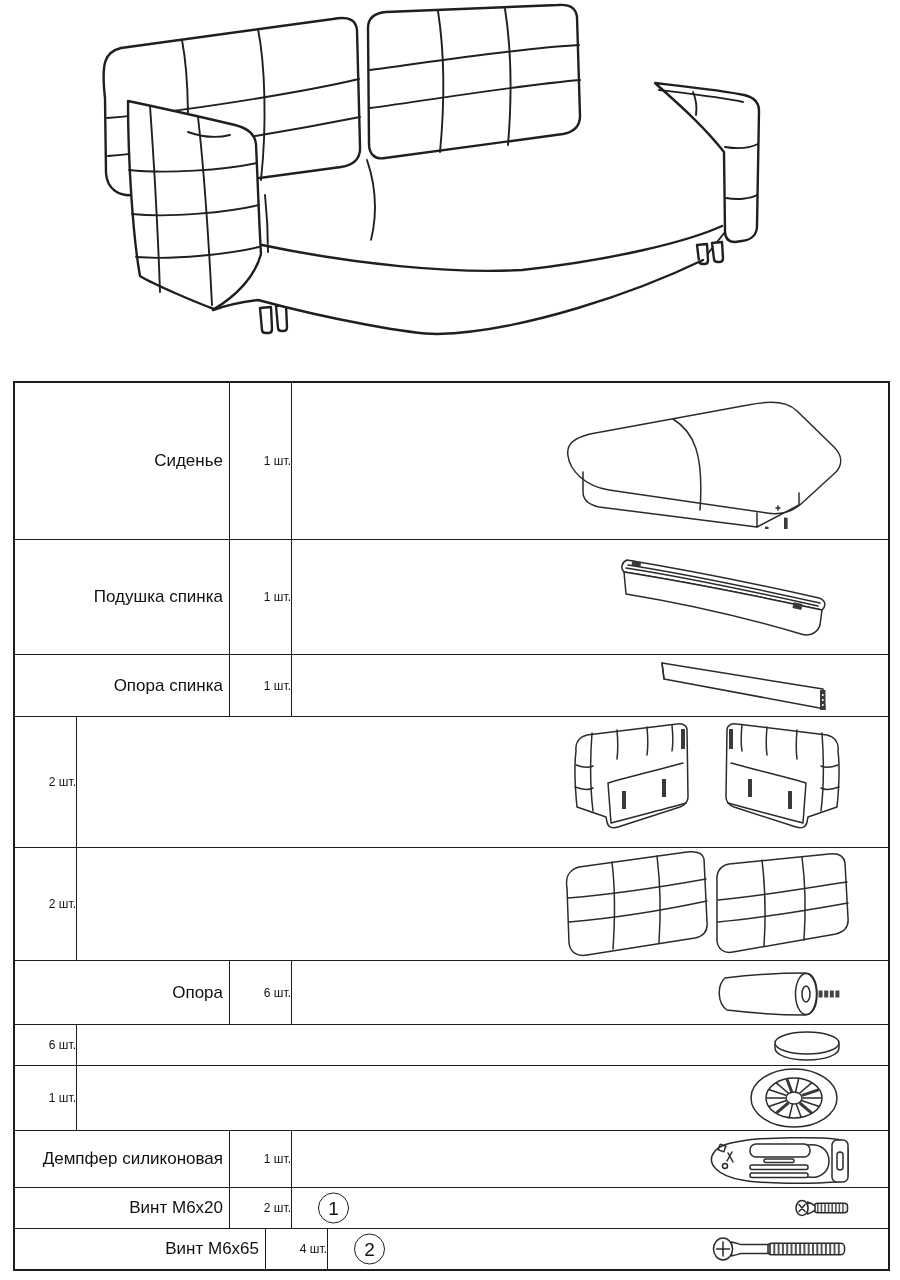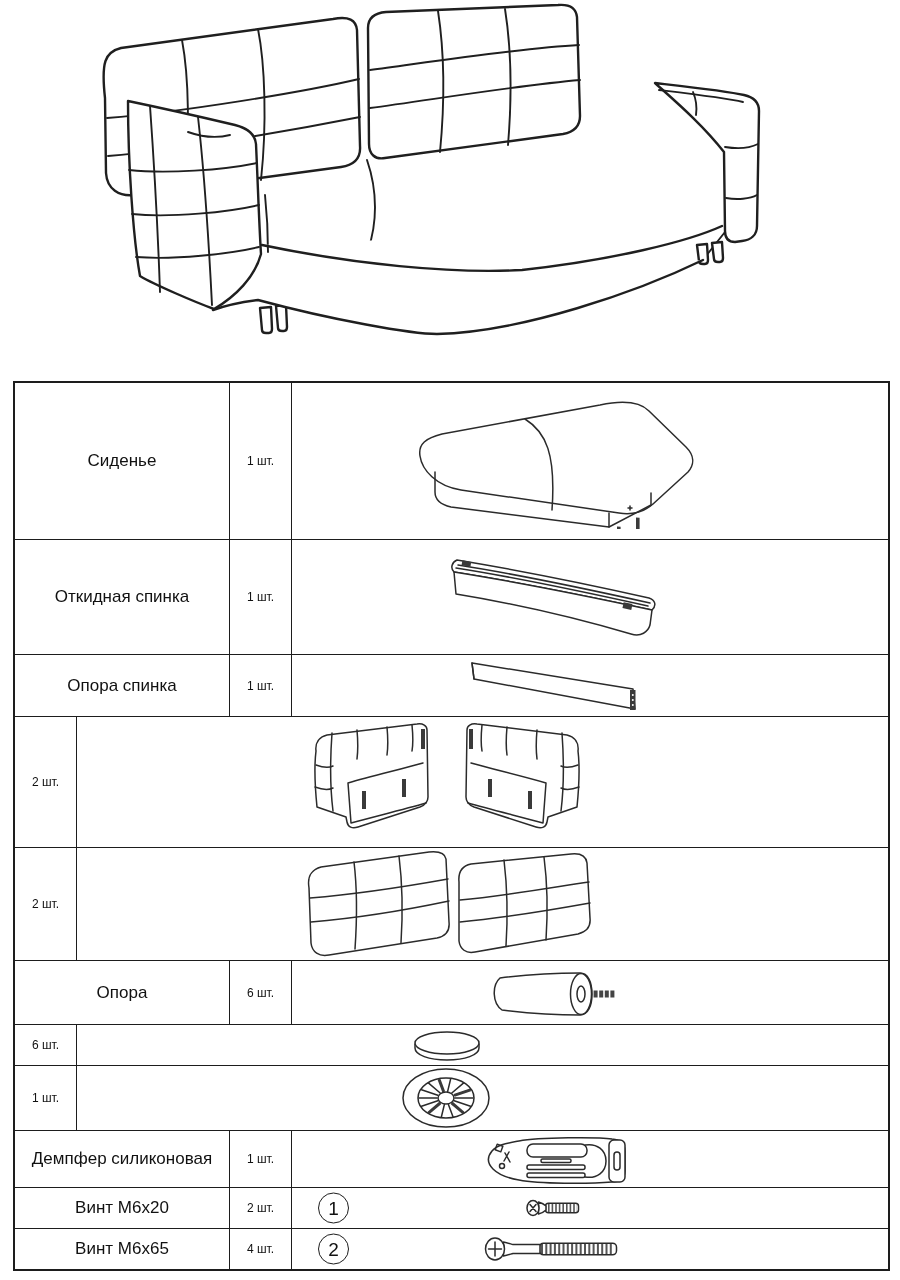--- a/index.html
+++ b/index.html
@@ -7,22 +7,22 @@
     width:900px;height:1280px;background:#ffffff;
     font-family:"Liberation Sans", sans-serif;color:#111;
   }
   .sheet{position:relative;width:900px;height:1280px;overflow:hidden;background:#fff;}
   .hero{position:absolute;left:92px;top:2px;}
   .parts-table{
     position:absolute;left:13px;top:381px;width:877px;
     border:2px solid #1d1d1d;box-sizing:border-box;background:#fff;
   }
   .row{display:flex;border-bottom:1.5px solid #1d1d1d;box-sizing:border-box;}
-  .row:last-child{border-bottom:none;}
-  .cell{box-sizing:border-box;display:flex;align-items:center;justify-content:center;}
+  .row:last-child{border-bottom:none;padding-left:36px;}
+  .cell{box-sizing:border-box;display:flex;align-items:center;justify-content:flex-end;}
   .c-name{width:215px;border-right:1.5px solid #1d1d1d;font-size:17px;text-align:center;line-height:1.15;padding:2px 6px;}
   .c-qty{width:62px;border-right:1.5px solid #1d1d1d;font-size:12px;white-space:nowrap;}
   .c-fig{flex:1;position:relative;}
   .figwrap{transform:translateX(-36px);display:flex;align-items:center;justify-content:center;}
   .marker{
     position:absolute;left:26px;top:50%;transform:translateY(-50%);
     width:29px;height:29px;border:1.7px solid #1d1d1d;border-radius:50%;
     display:flex;align-items:center;justify-content:center;font-size:19px;color:#111;background:#fff;
   }
   svg{display:block;}
@@ -101,21 +101,21 @@
             <rect class="dk" x="213" y="110" width="3.6" height="18" transform="skewY(6)"></rect>
             <rect class="dk" x="232" y="99" width="3.6" height="18" transform="skewY(6)"></rect>
             <path class="ln" d="M224 114 L228 114 M226 112 L226 116" stroke-width="1"></path>
           </svg>
         </div>
       </div>
     </div>
 
     <div class="row" style="height:115px">
       <div class="cell c-name">
-          <span>Откидная спинка</span>
+          <span>Подушка спинка</span>
         </div>
       <div class="cell c-qty">
           <span>1 шт.</span>
         </div>
       <div class="cell c-fig">
         <div class="figwrap">
           <svg width="255" height="103" viewBox="0 0 255 103">
             <path class="lnw" d="M30 14 C90 24 160 38 222 52 C228 54 230 59 225 64 C160 50 90 36 27 26 C23 22 25 16 30 14 Z"></path>
             <path class="lnw" d="M27 26 L29 48 C90 58 150 72 204 88 C214 91 221 86 223 79 L225 64 C160 50 90 36 27 26 Z"></path>
             <path class="ln" d="M31 19 C95 29 160 43 223 57"></path>

